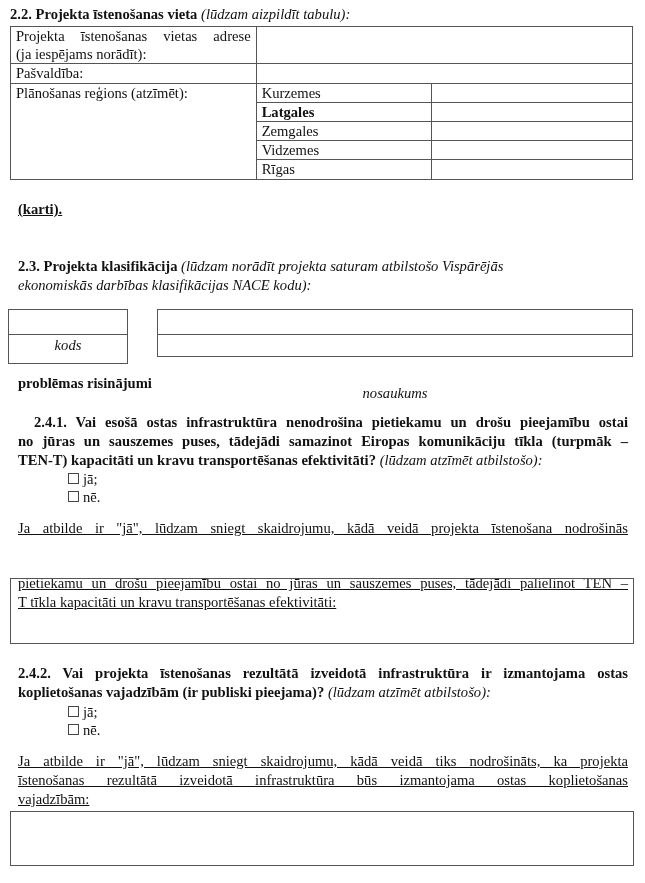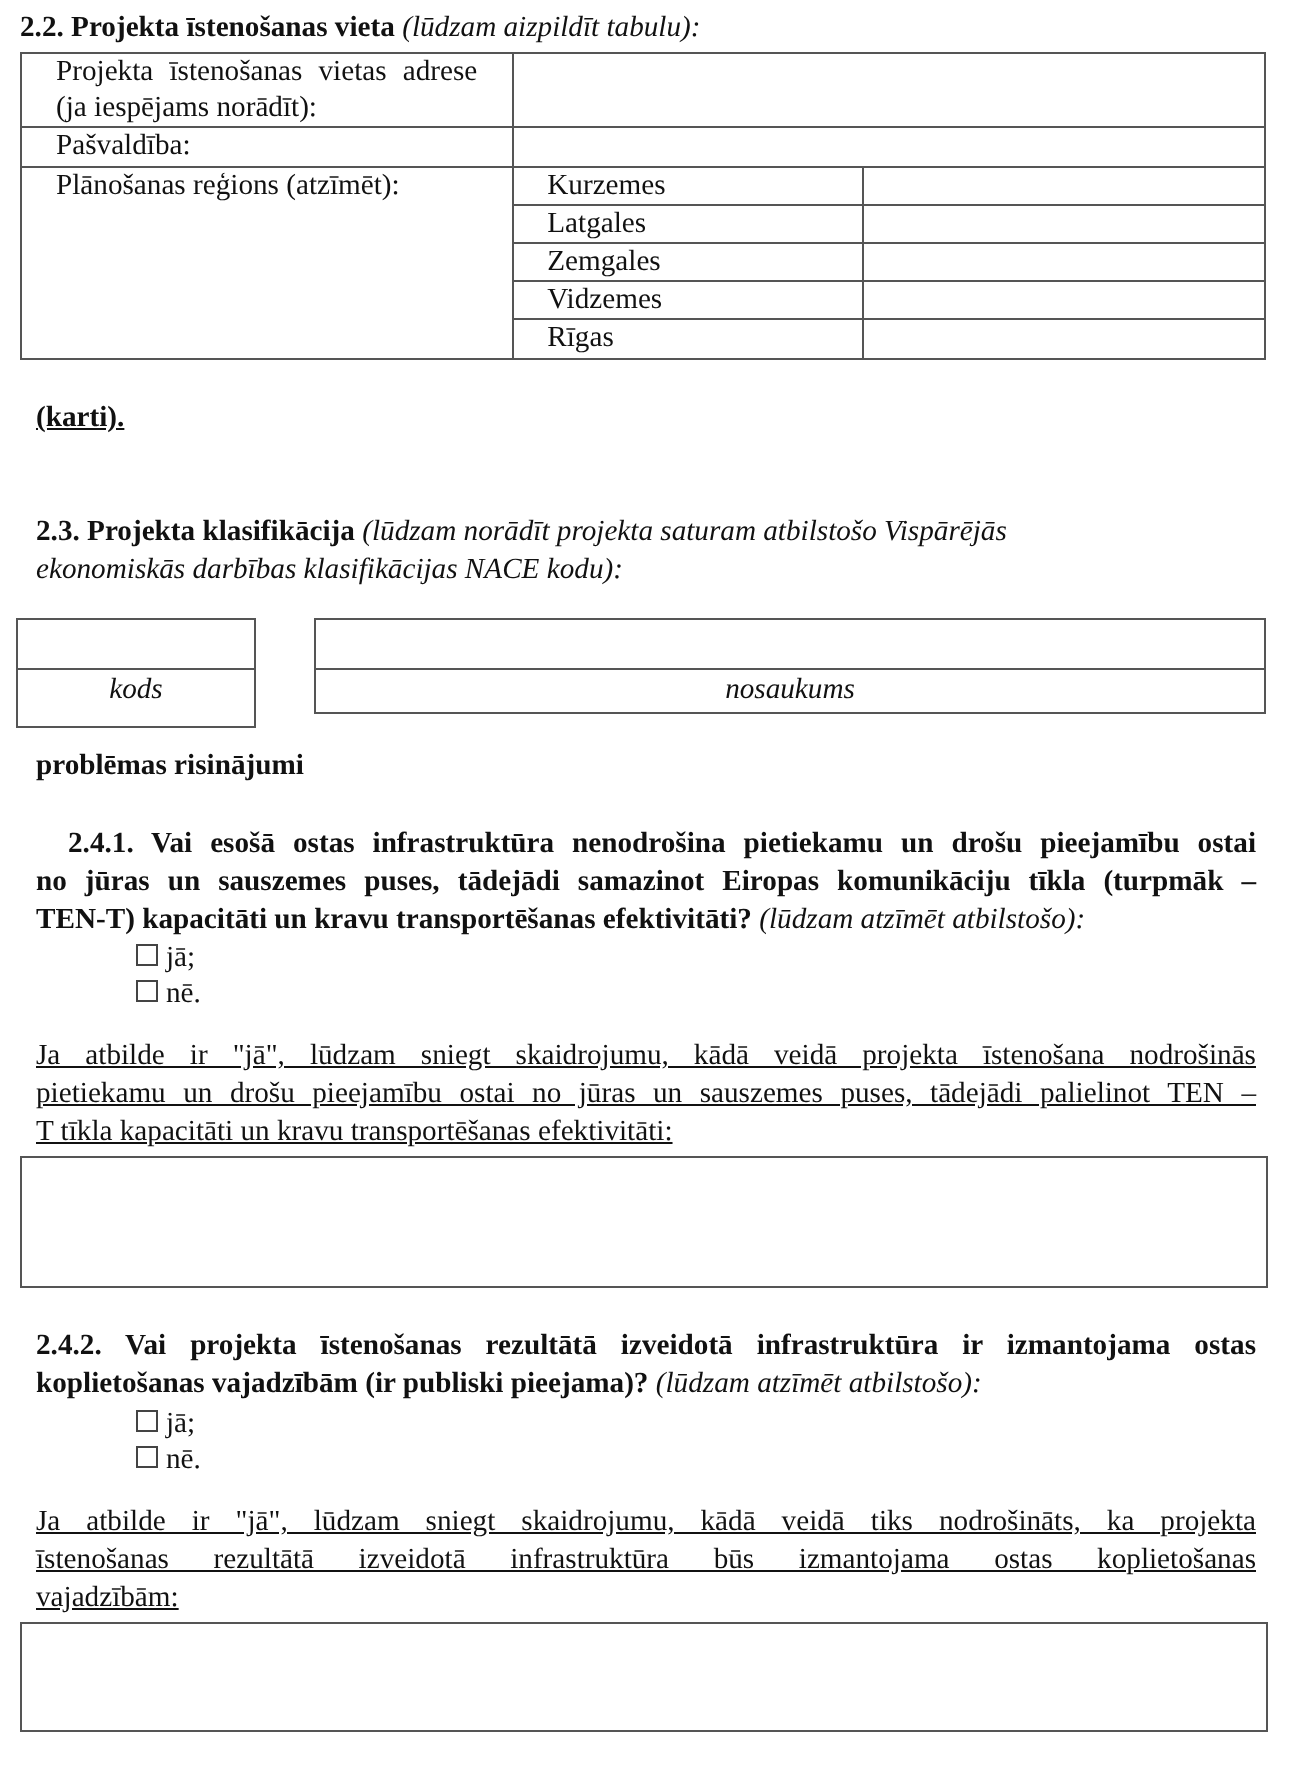--- a/index.html
+++ b/index.html
@@ -7,21 +7,21 @@
     width: 645px; height: 883px; position: relative; overflow: hidden;
     font-family: "Liberation Serif", "DejaVu Serif", serif;
     font-size: 14.6px; color: #111; line-height: 19px;
   }
   .abs { position: absolute; }
   .b { font-weight: bold; }
   .i { font-style: italic; }
   .u { text-decoration: underline; }
   .just { text-align: justify; text-align-last: left; }
   table.t { border-collapse: collapse; position: absolute; }
-  table.t td { border: 1px solid #555; padding: 0 17px; vertical-align: top; font-size: 14.6px; line-height: 18px; }
+  table.t td { border: 1px solid #555; padding: 0 5px; vertical-align: top; font-size: 14.6px; line-height: 18px; }
   .box { position: absolute; border: 1px solid #555; box-sizing: border-box; }
   .cb { display: inline-block; width: 9px; height: 9px; border: 1px solid #444; margin-right: 4px; vertical-align: 0px; }
   .opt { position: absolute; left: 68px; }
 </style>
 </head>
 <body>
 
 <div class="abs" style="left:10px; top:5px; white-space:nowrap;">
   <span class="b">2.2. Projekta īstenošanas vieta</span>
   <span class="i">(lūdzam aizpildīt tabulu):</span>
@@ -43,21 +43,21 @@
   </tr>
   <tr style="height:20px;">
     <td>Pašvaldība:</td>
     <td colspan="2"></td>
   </tr>
   <tr style="height:19px;margin-top:37px;">
     <td rowspan="5">Plānošanas reģions (atzīmēt):</td>
     <td>Kurzemes</td>
     <td></td>
   </tr>
-  <tr style="height:19px;">
+  <tr style="height:19px;font-weight:bold;">
     <td>Latgales</td>
     <td></td>
   </tr>
   <tr style="height:19px;">
     <td>Zemgales</td>
     <td></td>
   </tr>
   <tr style="height:19px;">
     <td>Vidzemes</td>
     <td></td>
@@ -81,21 +81,21 @@
   <div class="i">ekonomiskās darbības klasifikācijas NACE kodu):</div>
 </div>
 
 <div class="box" style="left:8px; top:309px; width:120px; height:55px;">
   <div style="height:24px; border-bottom:1px solid #555;"></div>
   <div class="i" style="text-align:center; line-height:21px;">kods</div>
 </div>
 
 <div class="box" style="left:157px; top:309px; width:476px; height:48px;">
   <div style="height:24px; border-bottom:1px solid #555;"></div>
-  <div class="i" style="text-align:center; line-height:21px;">nosaukums</div>
+  <div class="i" style="text-align:center; line-height:21px;margin-top:48px;">nosaukums</div>
 </div>
 
 <div class="abs b" style="left:18px; top:376px; width:615px;">
   <div style="margin-top:-2px;">problēmas risinājumi</div>
 </div>
 
 <div class="abs" style="left:18px; top:413px; width:610px;">
   <div class="b just" style="text-align-last:justify;margin-left:16px;">2.4.1. Vai esošā ostas infrastruktūra nenodrošina pietiekamu un drošu pieejamību ostai</div>
   <div class="b just" style="text-align-last:justify;">no jūras un sauszemes puses, tādejādi samazinot Eiropas komunikāciju tīkla (turpmāk –</div>
   <div style="white-space:nowrap;">
@@ -106,21 +106,21 @@
 
 <div class="opt" style="top:470px;">
   <span class="cb"></span><span>jā;</span>
 </div>
 <div class="opt" style="top:488px;">
   <span class="cb"></span><span>nē.</span>
 </div>
 
 <div class="abs u" style="left:18px; top:519px; width:610px; line-height:19px;">
   <div class="just" style="text-align-last:justify;">Ja atbilde ir "jā", lūdzam sniegt skaidrojumu, kādā veidā projekta īstenošana nodrošinās</div>
-  <div class="just" style="text-align-last:justify;">pietiekamu un drošu pieejamību ostai no jūras un sauszemes puses, tādejādi palielinot TEN –</div>
+  <div class="just" style="text-align-last:justify;margin-top:36px;">pietiekamu un drošu pieejamību ostai no jūras un sauszemes puses, tādejādi palielinot TEN –</div>
   <div>T tīkla kapacitāti un kravu transportēšanas efektivitāti:</div>
 </div>
 <div class="box" style="left:10px; top:578px; width:624px; height:66px;"></div>
 
 <div class="abs" style="left:18px; top:664px; width:610px;">
   <div class="b just" style="text-align-last:justify;">2.4.2. Vai projekta īstenošanas rezultātā izveidotā infrastruktūra ir izmantojama ostas</div>
   <div style="white-space:nowrap;">
     <span class="b">koplietošanas vajadzībām (ir publiski pieejama)?</span>
     <span class="i">(lūdzam atzīmēt atbilstošo):</span>
   </div>

